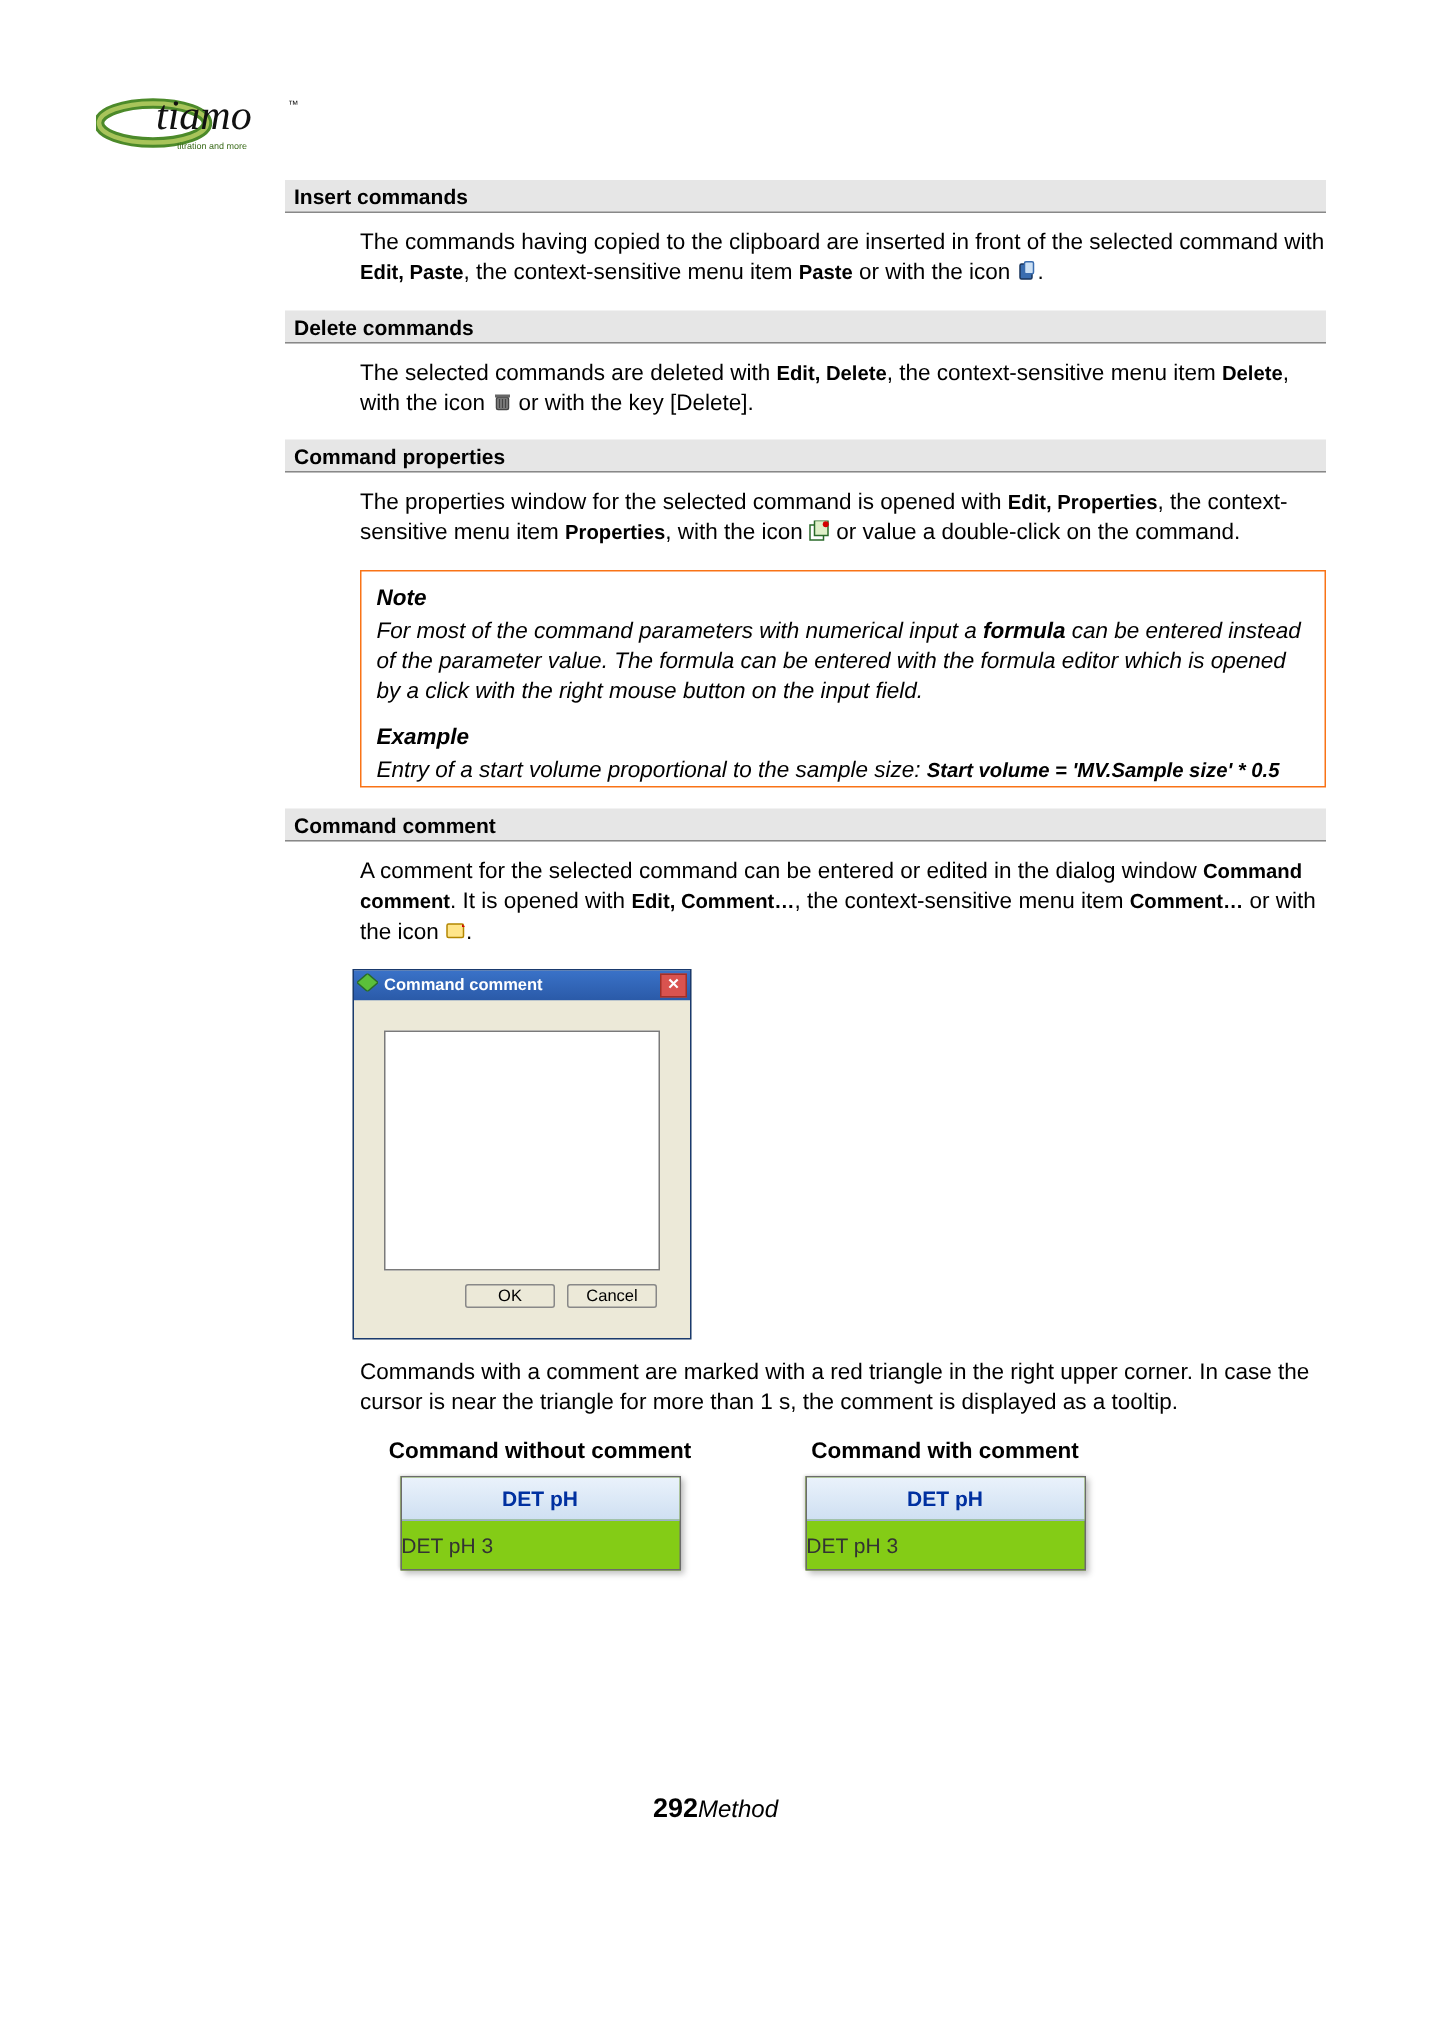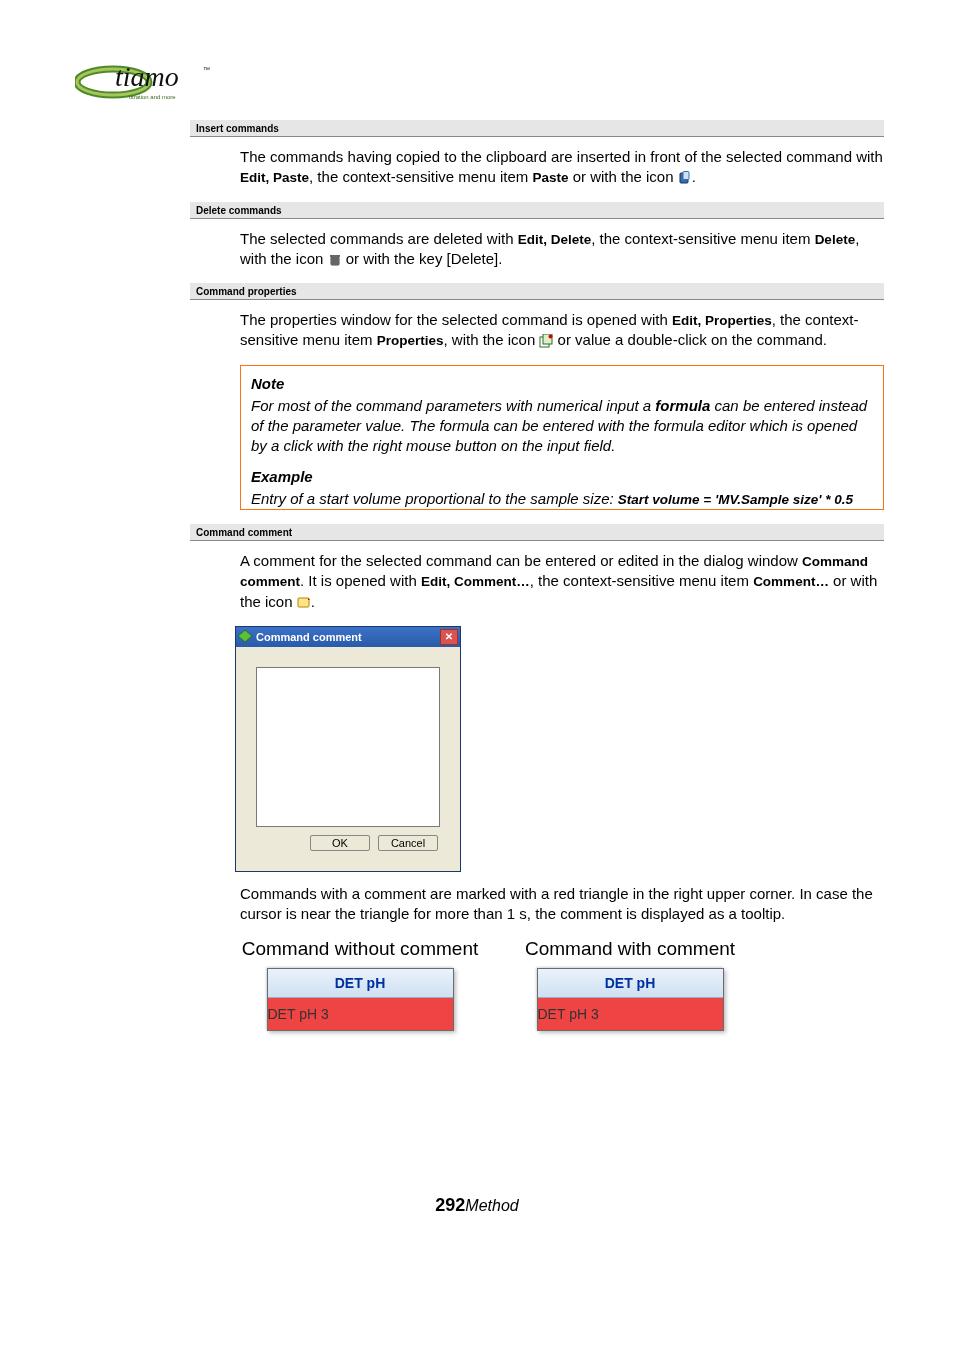--- a/index.html
+++ b/index.html
@@ -13,33 +13,33 @@
   }
   .page {
     padding: 50px 70px 40px 70px;
     position: relative;
     min-height: 1260px;
     box-sizing: border-box;
   }
   .tiamo-logo {
     position: absolute;
     top: 56px;
-    left: 75px;
+    left: 64px;
     width: 145px;
     height: 50px;
     text-decoration: underline;
   }
   .section-header {
     margin-top: 14px;
     border-bottom: 1px solid #888;
     background: #e6e6e6;
     padding: 3px 6px 2px 6px;
     font-family: Verdana, Arial, sans-serif;
     font-weight: bold;
-    font-size: 10px;
+    font-size: 14px;
     margin-left: 120px;
   }
   .section-body {
     margin: 10px 0 14px 170px;
     line-height: 1.35;
   }
   .section-body p {
     margin: 6px 0;
   }
   .bold {
@@ -148,31 +148,31 @@
   
   .cmd-compare {
     display: flex;
     gap: 30px;
     margin: 8px 0 0 170px;
   }
   .cmd-col {
     width: 240px;
   }
   .cmd-col-title {
-    font-weight: normal;
+    font-weight: bold;
     text-align: center;
     margin-bottom: 8px;
-    font-size: 19px;
+    font-size: 15px;
   }
   .cmd-box {
     width: 185px;
     margin: 0 auto;
     border: 1px solid #6b6b6b;
     box-shadow: 2px 2px 4px rgba(0,0,0,0.25), -1px -1px 2px rgba(0,0,0,0.15);
-    background: #ef4444;
+    background: #84cc16;
     position: relative;
   }
   .cmd-box-top {
     background: linear-gradient(#eaf2fb, #cfe0f2);
     color: #0030a0;
     font-weight: bold;
     text-align: center;
     padding: 6px 0;
     border-bottom: 1px solid #9aaecb;
     position: relative;

